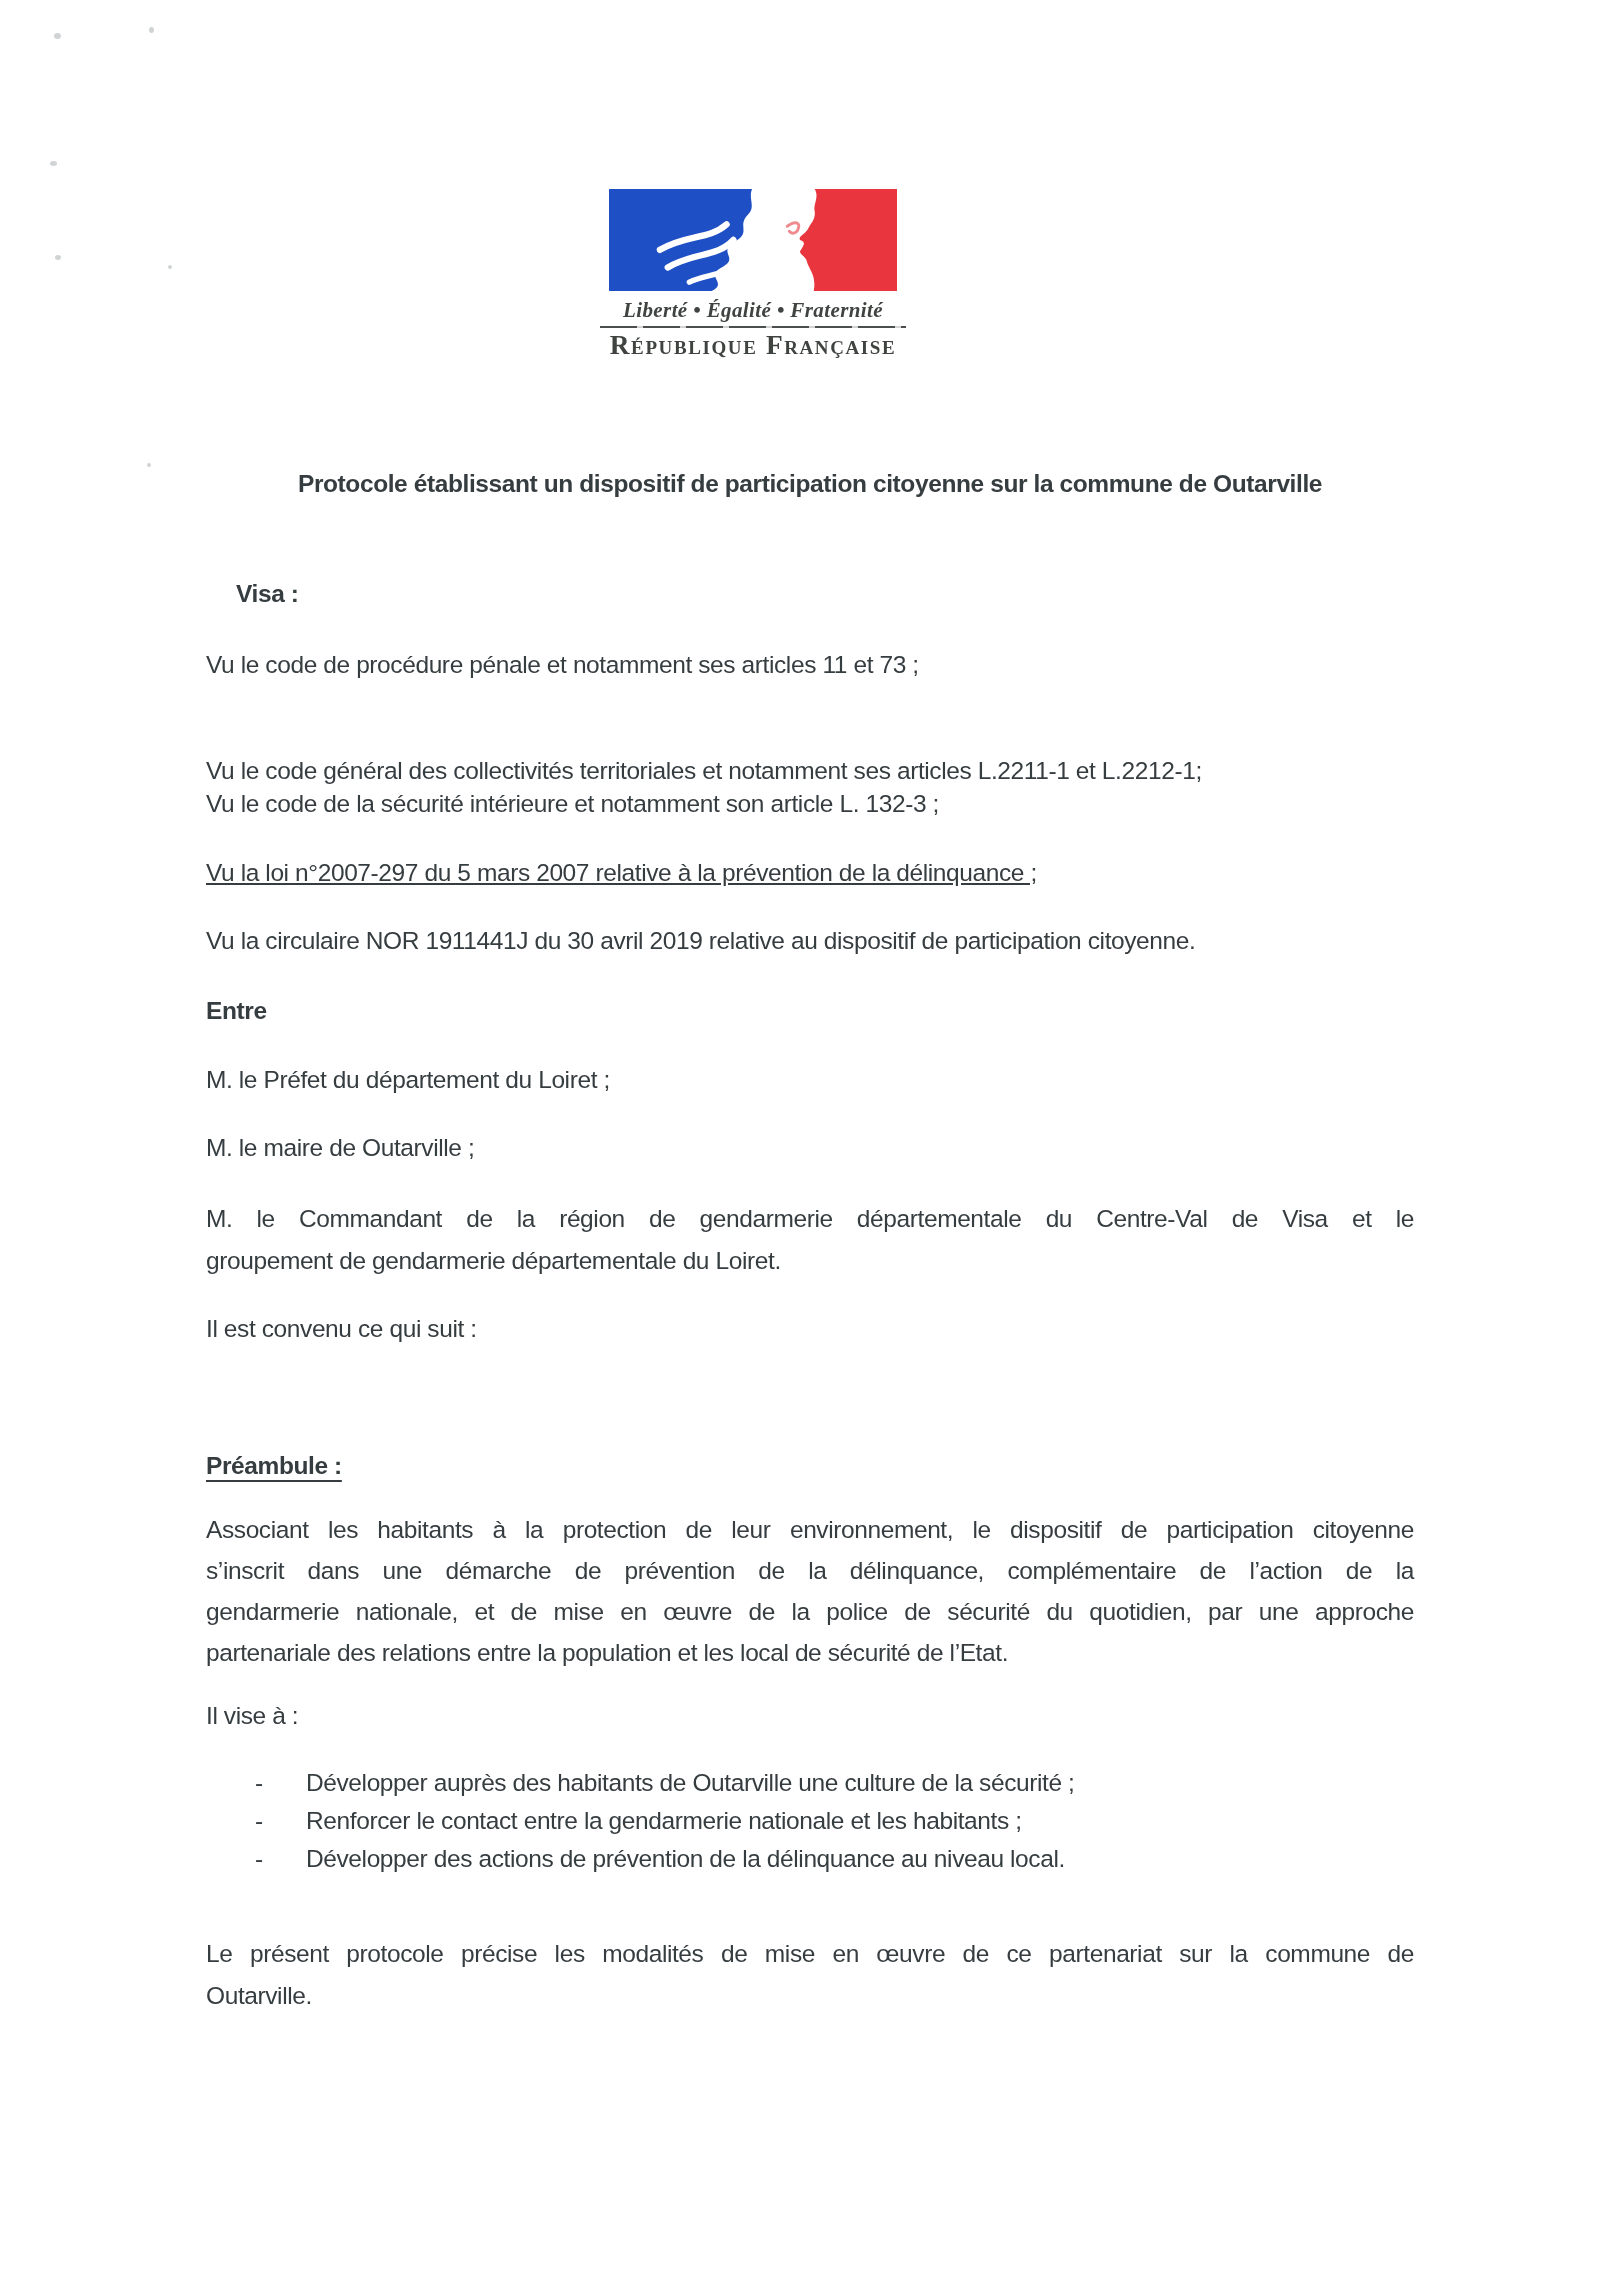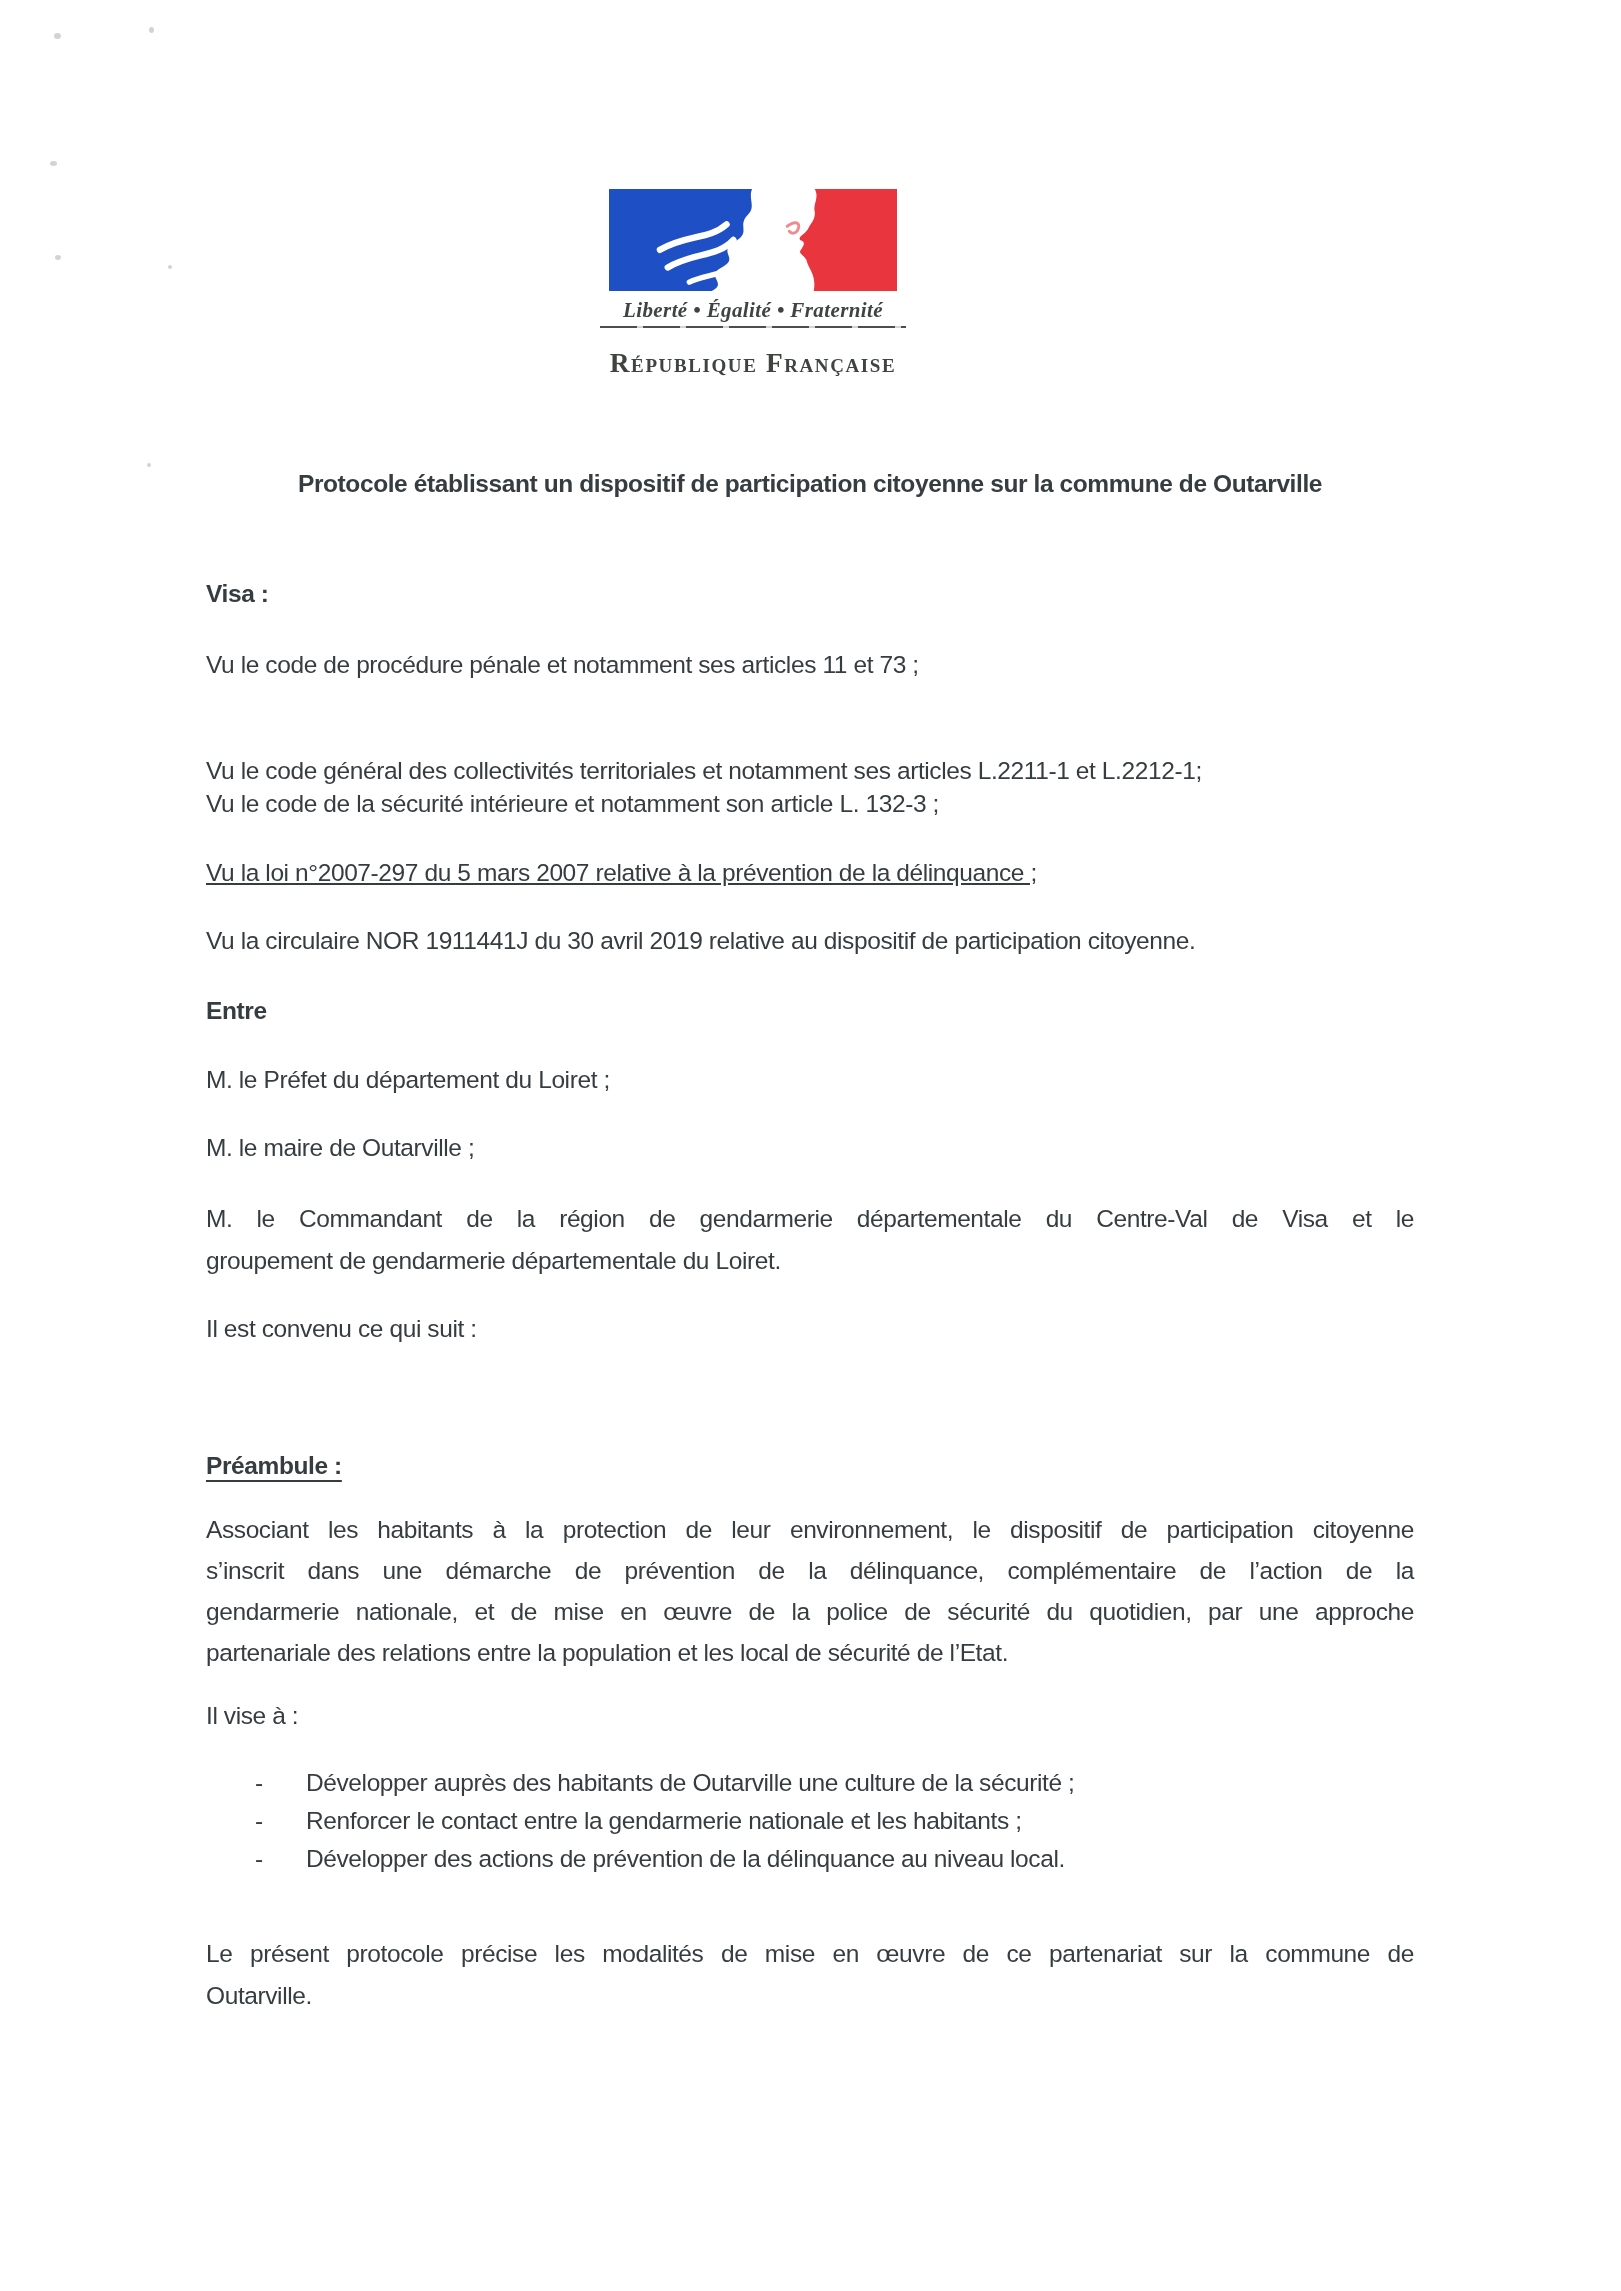--- a/index.html
+++ b/index.html
@@ -64,21 +64,21 @@
     margin: 2.9px 2px 0 2px;
     background: repeating-linear-gradient(90deg,
       #4b504c 0 37px, rgba(75,80,76,0.25) 37px 43px);
   }
   #logo-country {
     font-family: "Liberation Serif", serif;
     font-weight: bold;
     font-variant: small-caps;
     font-size: 27.4px;
     letter-spacing: 1.6px;
-    margin-top: 20px;
+    margin-top: 2px;
     white-space: nowrap;
   }
   
   .bullet-row { display: flex; line-height: 38px; }
   .bullet-row .dash {
     margin-left: 49px;
     width: 51px;
     flex: 0 0 51px;
   }
   
@@ -118,21 +118,21 @@
 
       <path d="M182,38 C190,32 196,34 193,41 C191,46 186,46 184,43" fill="none" stroke="#ef8a8f" stroke-width="3" stroke-linecap="round"></path>
     </svg>
     <div id="logo-motto">Liberté • Égalité • Fraternité</div>
     <div id="logo-divider"></div>
     <div id="logo-country">République Française</div>
   </div>
 
   <div class="line bold center" style="top:430px;margin-top:33px;">Protocole établissant un dispositif de participation citoyenne sur la commune de  Outarville</div>
 
-  <div class="line bold" style="top:573px;">Visa :</div>
+  <div class="line bold" style="top:573px;margin-left:30px;">Visa :</div>
   <div class="line" style="top:644px;">Vu le code de procédure pénale et notamment ses articles 11 et 73 ;</div>
   <div class="line" style="top:726px;margin-top:24px;">Vu le code général des collectivités territoriales et notamment ses articles L.2211-1 et L.2212-1;</div>
   <div class="line" style="top:783px;">Vu le code de la sécurité intérieure et notamment son article L. 132-3 ;</div>
   <div class="line" style="top:852px;text-decoration:underline;">Vu la loi n°2007-297 du 5 mars 2007 relative à la prévention de la délinquance ;</div>
   <div class="line" style="top:920px;">Vu la circulaire NOR 1911441J du 30 avril 2019 relative au dispositif de participation citoyenne.</div>
 
   <div class="line bold" style="top:990px;">Entre</div>
   <div class="line" style="top:1059px;">M. le Préfet du département du Loiret ;</div>
   <div class="line" style="top:1127px;">M. le maire de Outarville ;</div>
 

